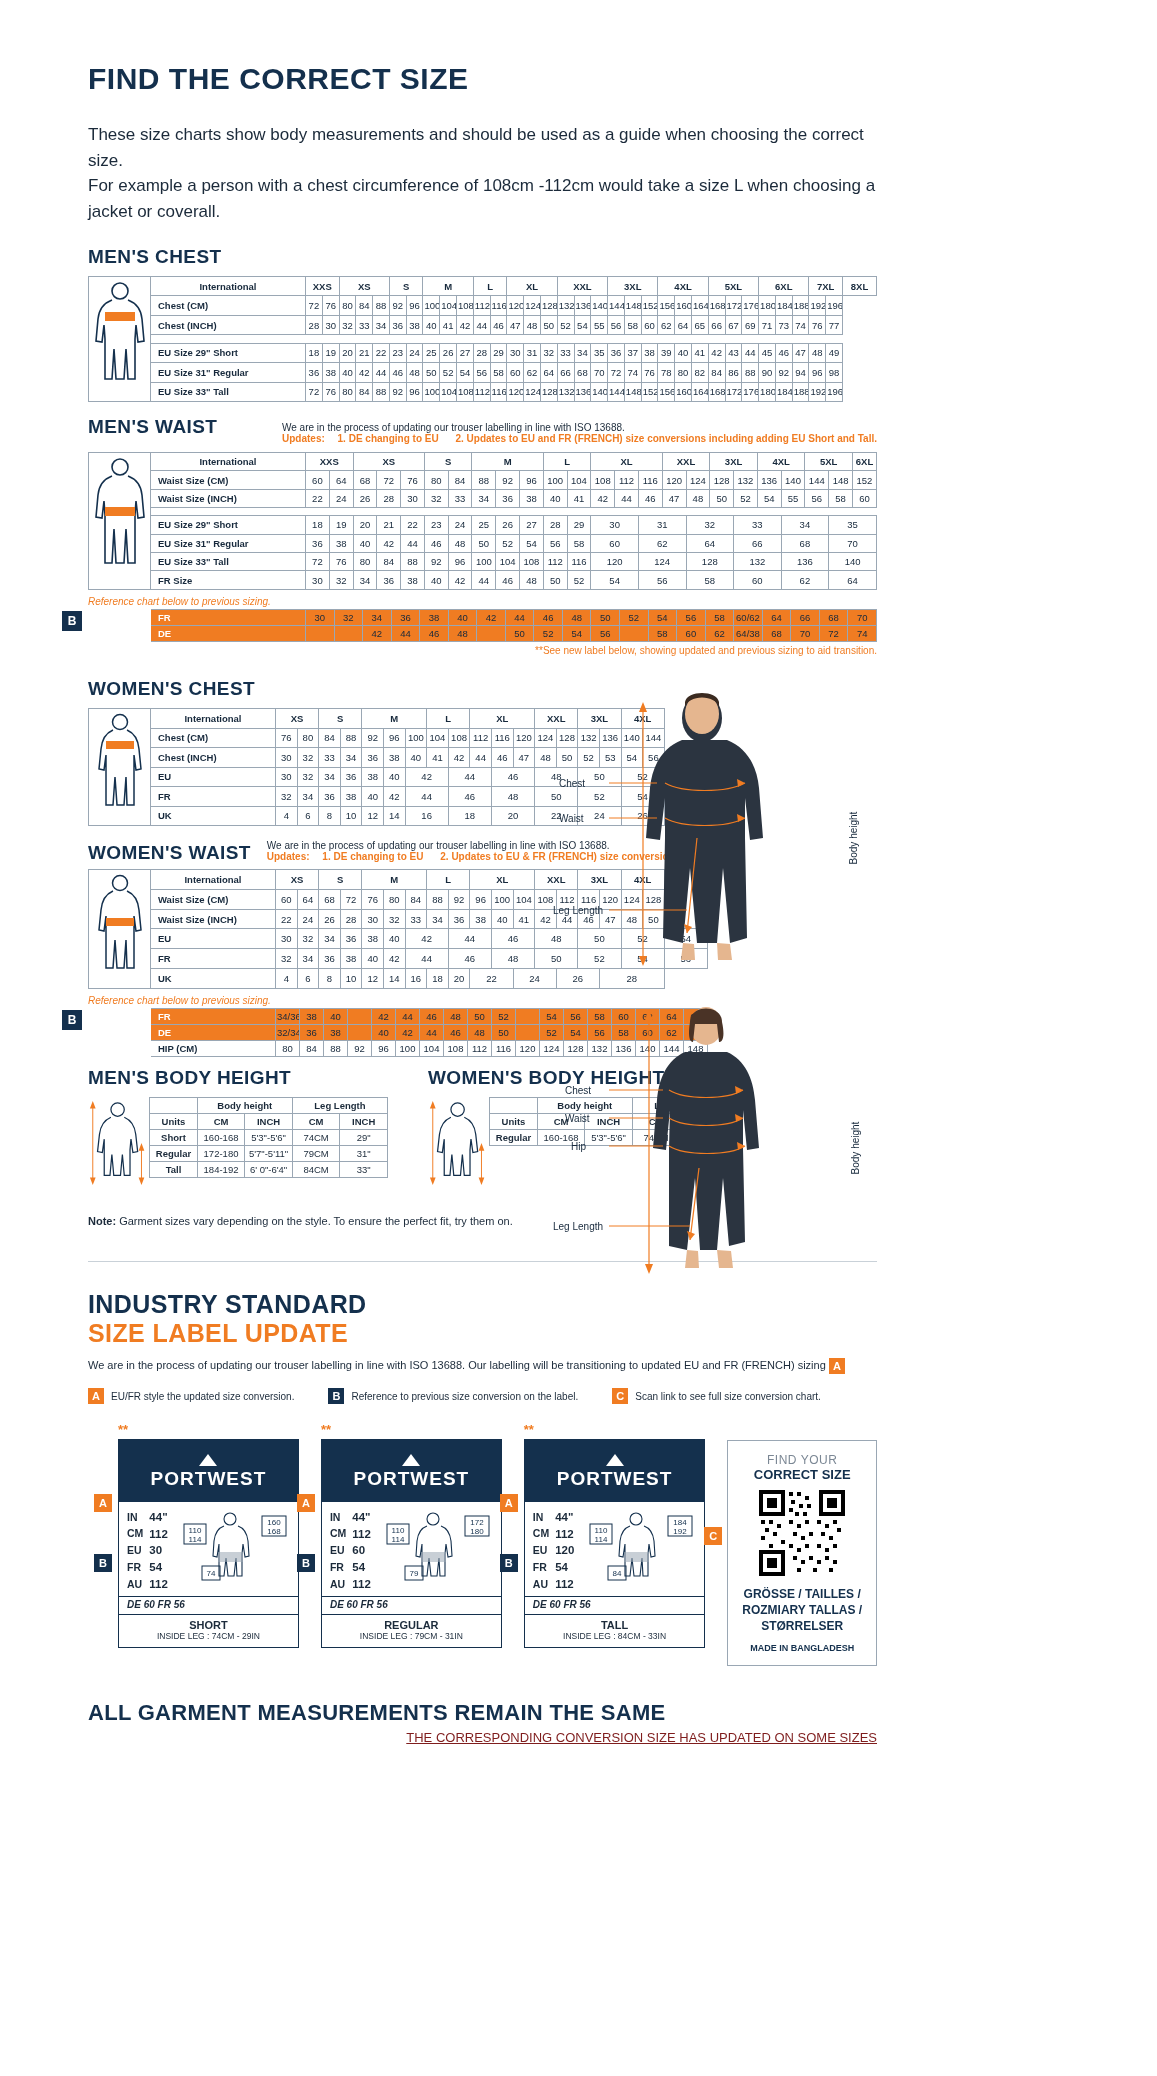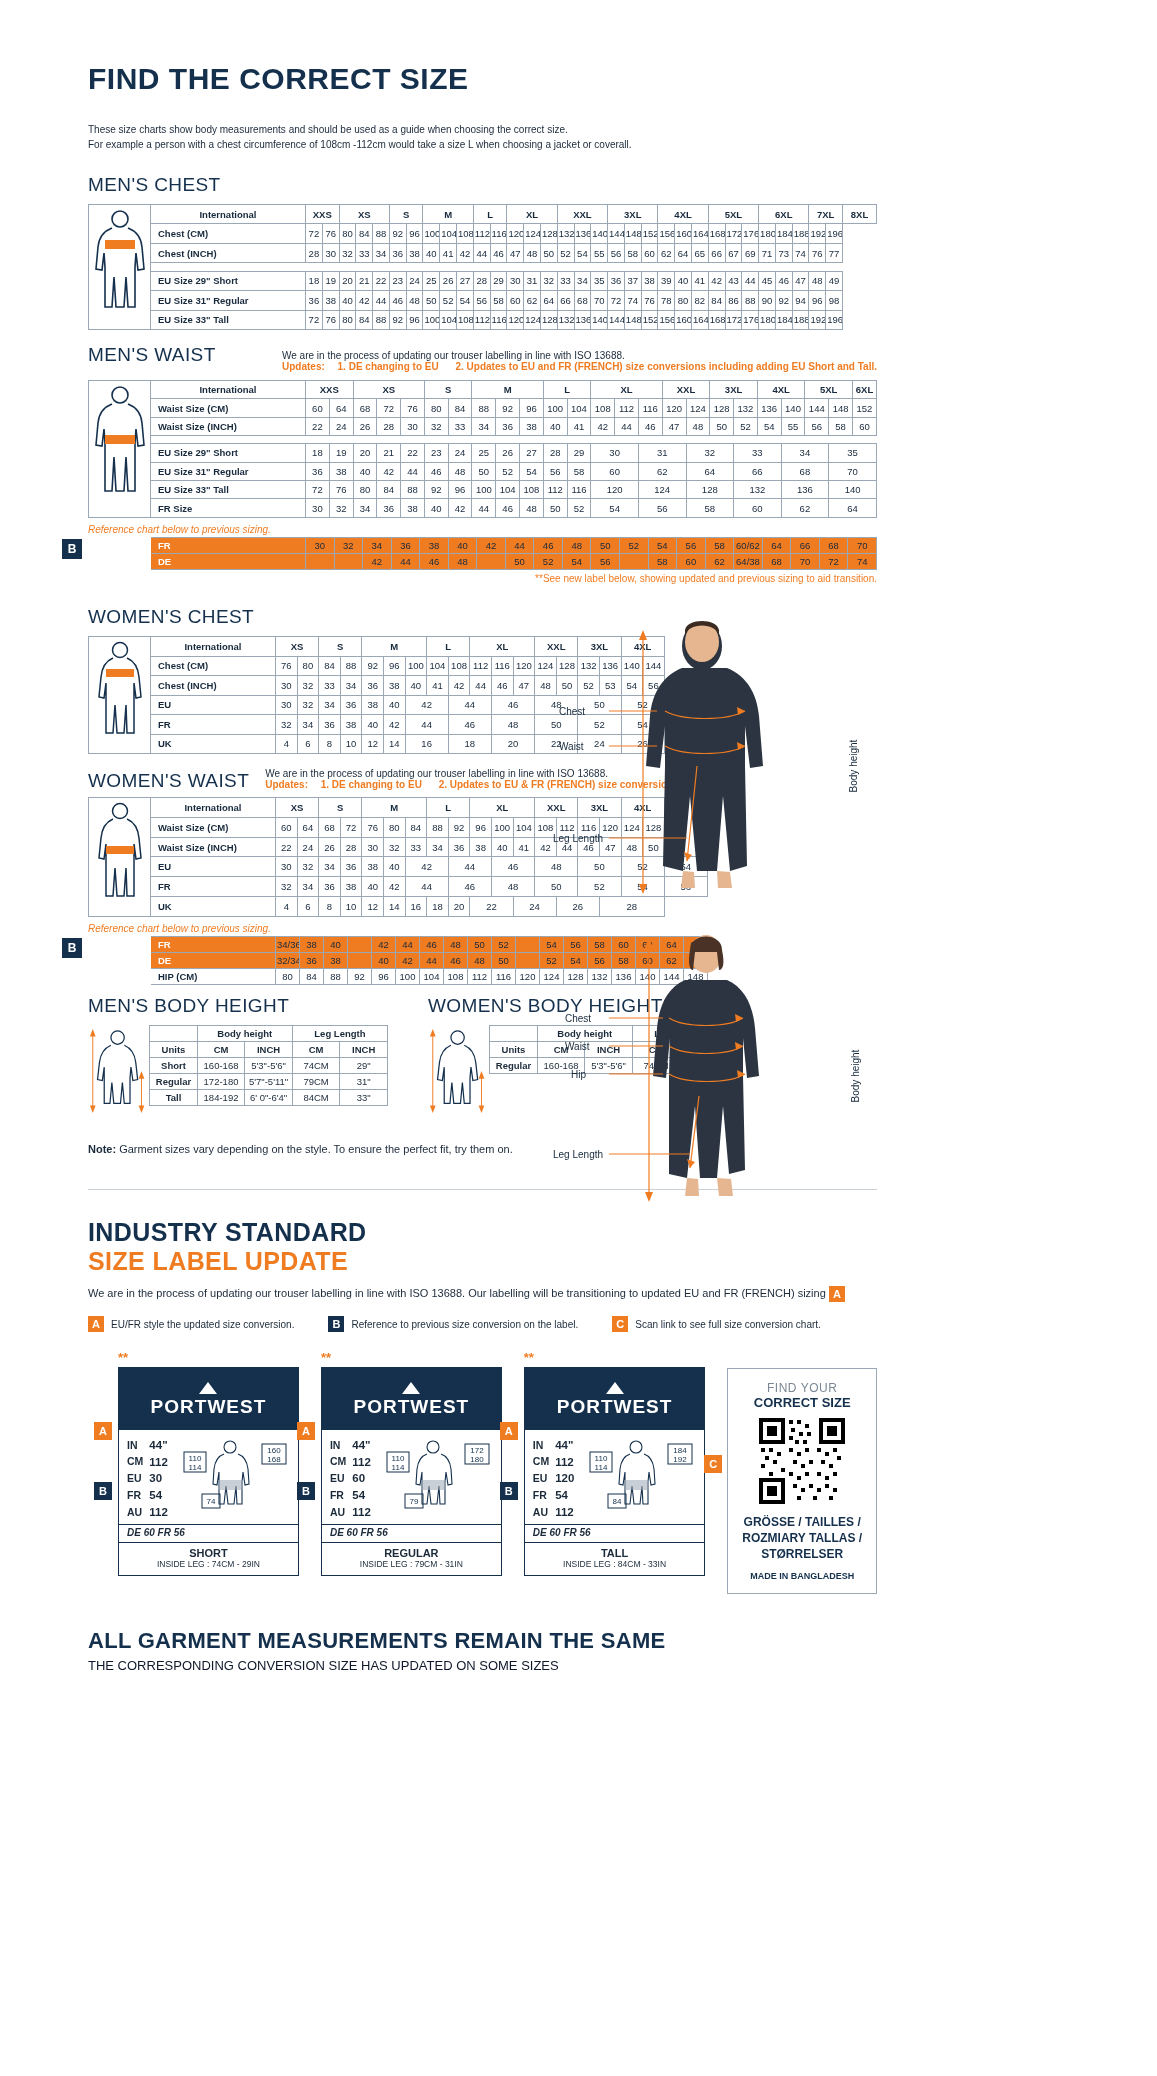--- a/index.html
+++ b/index.html
@@ -14,25 +14,25 @@
   .page { width:965px; position:relative; padding:0; }
   .inner { margin:0 88px; }
 
   h1.main-title {
     font-size:30px;
     letter-spacing:0.5px;
     font-weight:bold;
     color:#14304d;
     margin:62px 0 10px 0;
   }
-  .intro { font-size:10px; line-height:1.5; color:#1b2a3a; margin-bottom:22px;margin-top:26px; }
+  .intro { font-size:17px; line-height:1.5; color:#1b2a3a; margin-bottom:22px;margin-top:26px; }
 
   h2.section-title {
     font-size:19px;
-    font-weight:normal;
+    font-weight:bold;
     color:#14304d;
     letter-spacing:0.4px;
     margin:0 0 8px 0;
   }
 
   .block { position:relative; margin-bottom:6px; }
 
   table.sz {
     border-collapse:collapse;
     font-size:9.5px;
@@ -118,21 +118,21 @@
   .qr-card { width:196px; border:1px solid #9aa7b4; text-align:center; padding:12px 6px; position:relative; }
   .qr-t1 { font-size:12px; color:#7b8794; letter-spacing:0.5px;}
   .qr-t2 { font-size:13px; font-weight:bold; color:#14304d; margin-bottom:8px;}
   .qr-img { width:86px; height:86px; margin:0 auto 10px auto; }
   .qr-t3 { font-size:12px; font-weight:bold; color:#14304d; line-height:1.35;}
   .qr-t4 { font-size:9px; font-weight:bold; color:#14304d; margin-top:8px;}
   .badge-c { position:absolute; left:-24px; top:86px; width:18px;height:18px;background:#f07c22;color:#fff;
              font-size:11px;font-weight:bold;display:flex;align-items:center;justify-content:center; }
 
   .bottom-1 { font-size:22px; font-weight:bold; color:#14304d; margin-top:34px; letter-spacing:0.3px;}
-  .bottom-2 { text-align:left; font-size:13px; color:#0f172a; margin-top:4px; }
+  .bottom-2 { text-align:right; font-size:13px; color:#7f1d1d; margin-top:4px;text-decoration:underline; }
   .bodyfig-cell { width:62px; vertical-align:middle; text-align:center; }
 </style>
 </head>
 <body>
 
 <div class="page">
   <div class="inner">
 
     <h1 class="main-title">FIND THE CORRECT SIZE</h1>
     <div class="intro">

